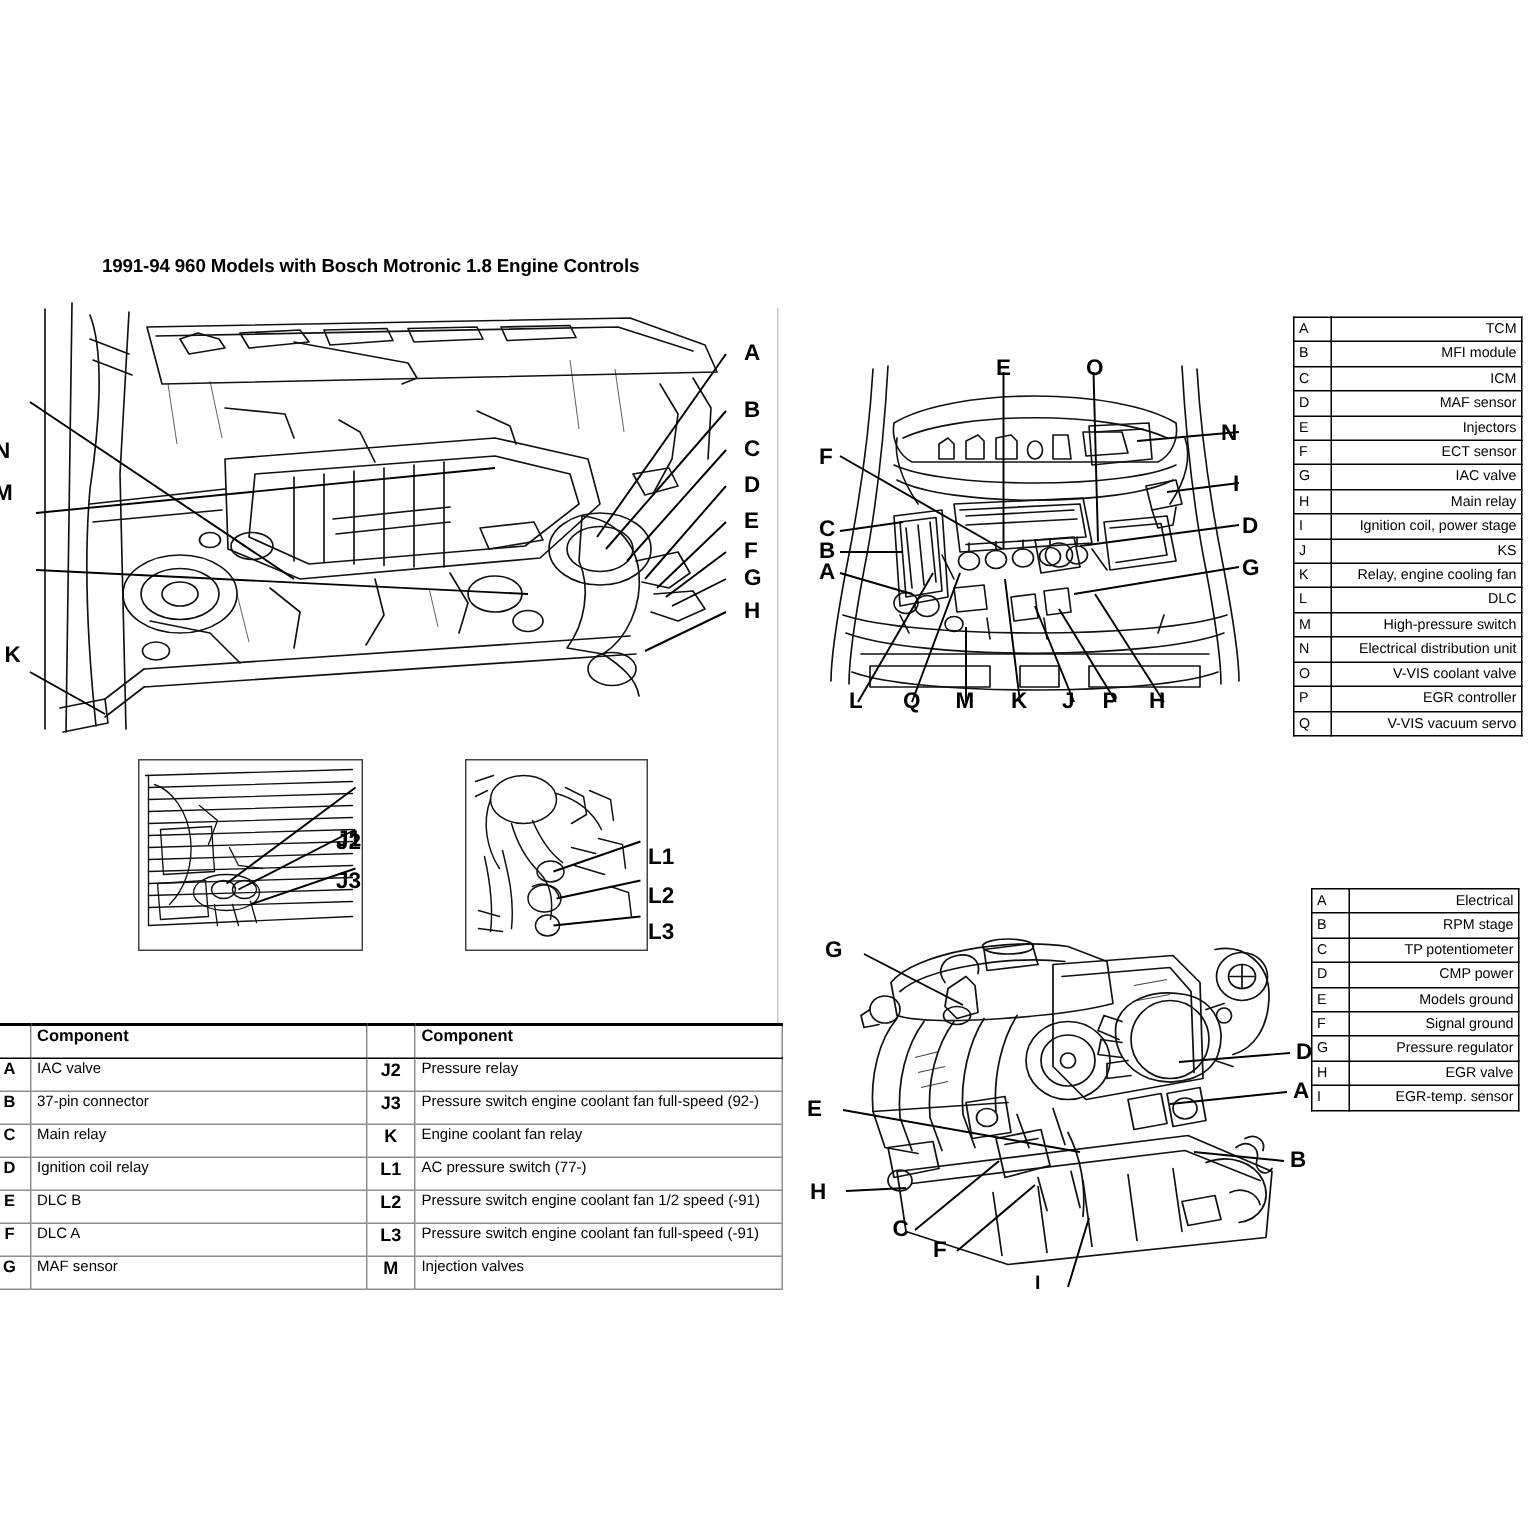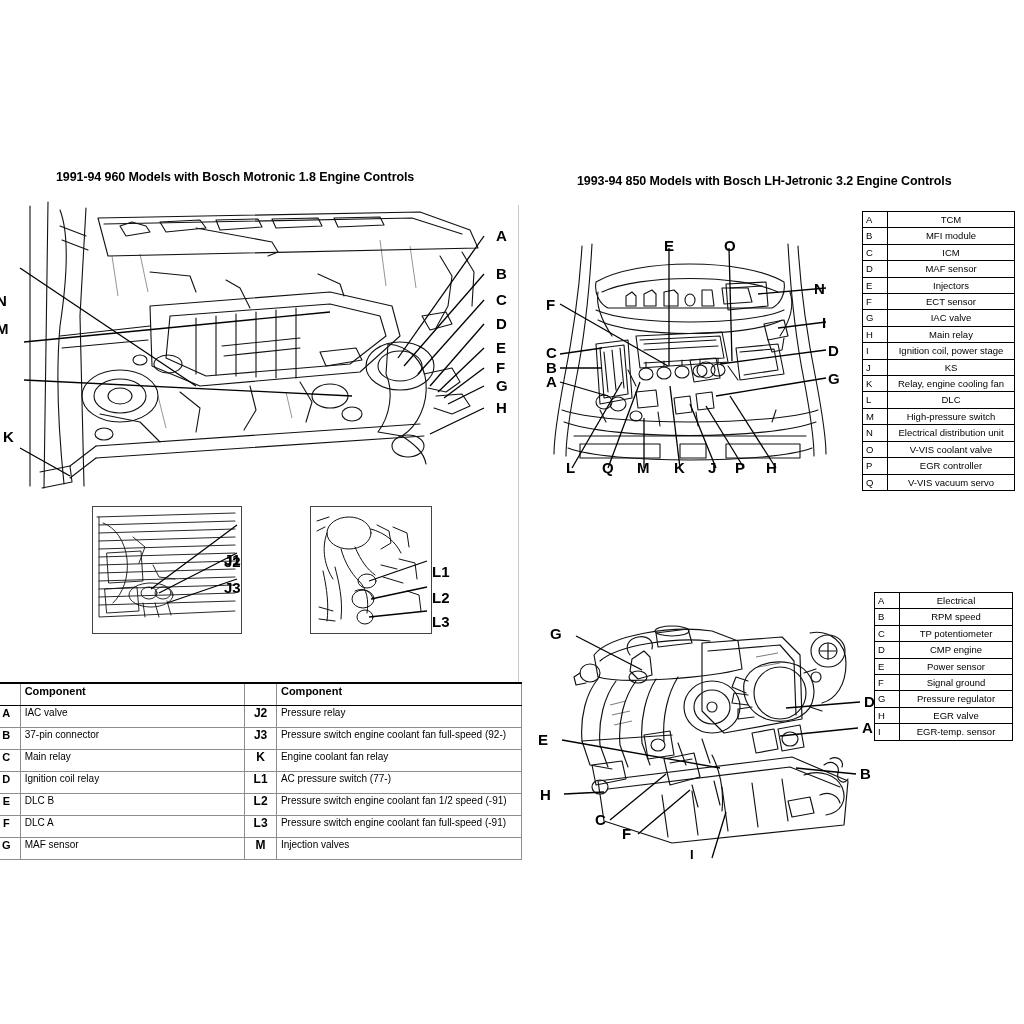--- a/index.html
+++ b/index.html
@@ -8,20 +8,21 @@
     width:1024px;height:1024px;position:relative;overflow:hidden;
     font-family:"Liberation Sans","DejaVu Sans",sans-serif;
     color:#000;
   }
   .page{position:absolute;inset:0;}
 
   
   .panel-title{
     position:absolute;font-size:12.5px;font-weight:bold;white-space:nowrap;
     letter-spacing:-0.1px;
+    margin-left:12px;
   }
   #title-left{left:56px;top:170px;}
   #title-right{left:577px;top:174px;}
 
   
   .divider{position:absolute;left:518px;top:205px;width:1px;height:650px;background:#c9c9c9;}
 
   
   .lbl{
     position:absolute;font-size:15px;font-weight:bold;line-height:1;
@@ -32,21 +33,21 @@
   
   table.legend{
     position:absolute;border-collapse:collapse;background:#fff;
     font-size:9.5px;
   }
   table.legend td{
     border:1px solid #000;padding:0 3px;height:15.4px;line-height:15.4px;
     white-space:nowrap;
   }
   table.legend td.key{width:18px;text-align:left;}
-  table.legend td.val{text-align:center;}
+  table.legend td.val{text-align:right;}
   #legend-850{left:862px;top:211px;}
   #legend-850 td.val{width:120px;}
   #legend-engine{left:874px;top:592px;}
   #legend-engine td.val{width:106px;}
 
   
   #component-table{
     position:absolute;left:-8px;top:682px;width:530px;border-collapse:collapse;
     font-size:10px;background:#fff;
   }
@@ -68,21 +69,20 @@
   .inset-box{position:absolute;border:1px solid #444;background:#fff;}
   #inset-radiator{left:92px;top:506px;width:148px;height:126px;}
   #inset-hoses{left:310px;top:506px;width:120px;height:126px;}
 </style>
 </head>
 <body>
 
 <div class="page">
 
   <div class="panel-title" id="title-left">1991-94 960 Models with Bosch Motronic 1.8 Engine Controls</div>
-  <div class="panel-title" id="title-right">1993-94 850 Models with Bosch LH-Jetronic 3.2 Engine Controls</div>
 
   <div class="divider"></div>
 
   <div class="art" id="art-960" style="left:0px;top:196px;">
     <svg width="520" height="300" viewBox="0 0 520 300">
       <g fill="none" stroke="#111" stroke-width="1.1" stroke-linecap="round" stroke-linejoin="round">
 
         <path d="M30 10 L30 290 M48 6 L44 292"></path>
         <path d="M60 14 C70 40 66 90 60 130 C56 175 58 230 64 288"></path>
         <path d="M86 12 L80 120 L84 290"></path>
@@ -542,33 +542,33 @@
   </table>
 
   <table class="legend" id="legend-engine">
     <tbody>
         <tr>
           <td class="key">A</td>
           <td class="val">Electrical</td>
         </tr>
         <tr>
           <td class="key">B</td>
-          <td class="val">RPM speed</td>
+          <td class="val">RPM stage</td>
         </tr>
         <tr>
           <td class="key">C</td>
           <td class="val">TP potentiometer</td>
         </tr>
         <tr>
           <td class="key">D</td>
-          <td class="val">CMP engine</td>
+          <td class="val">CMP power</td>
         </tr>
         <tr>
           <td class="key">E</td>
-          <td class="val">Power sensor</td>
+          <td class="val">Models ground</td>
         </tr>
         <tr>
           <td class="key">F</td>
           <td class="val">Signal ground</td>
         </tr>
         <tr>
           <td class="key">G</td>
           <td class="val">Pressure regulator</td>
         </tr>
         <tr>

